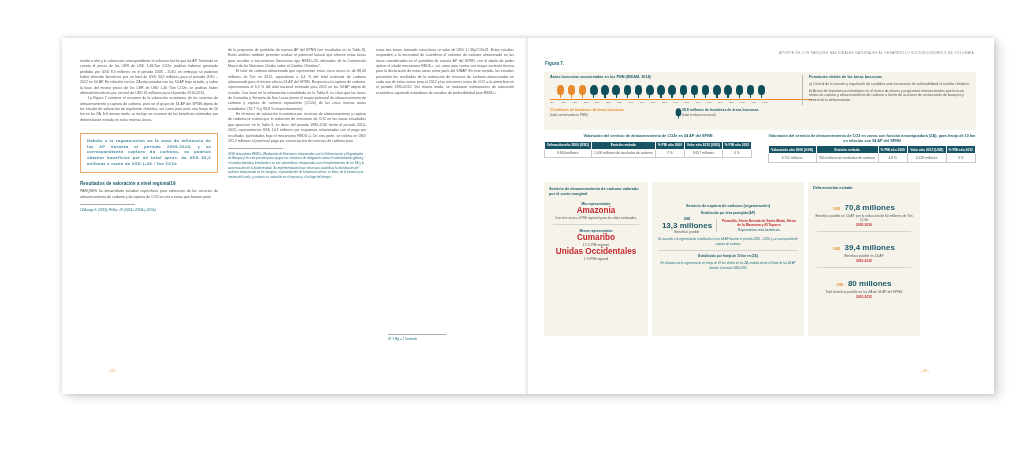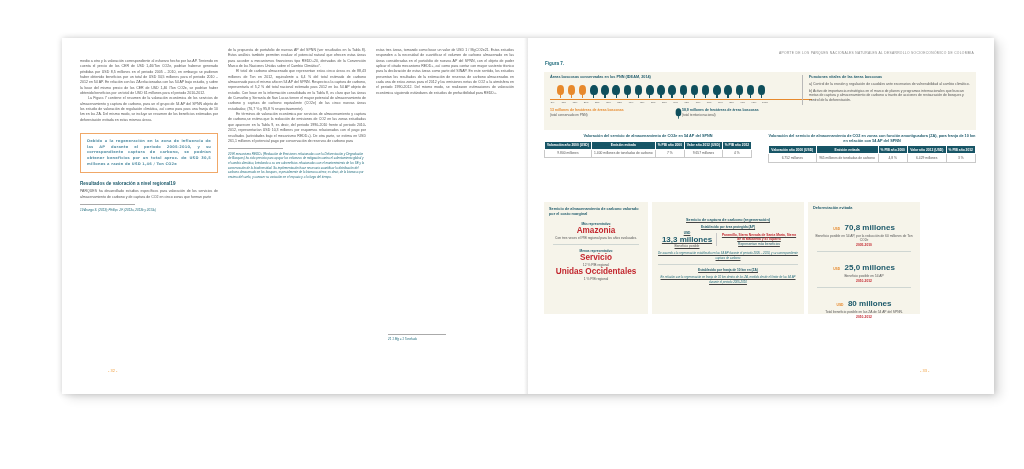--- a/index.html
+++ b/index.html
@@ -52,21 +52,21 @@
   .functions p { margin-bottom: 2.5px; }
 
   .table-block { position: absolute; top: 96px; width: 208px; }
   .tb-left { left: 16px; }
   .tb-right { left: 240px; }
   .tb-title { font-size: 3.8px; font-weight: bold; color: #1e5a6b; text-align: center; line-height: 4.6px; margin-bottom: 2px; }
   table { width: 100%; border-collapse: collapse; font-size: 3.3px; }
   th { background: #175566; color: #fff; padding: 1.5px; font-weight: bold; border: 0.5px solid #ffffff; line-height: 4.3px; }
   td { background: #fff; color: #555; text-align: center; border: 0.5px solid #c9c9c9; padding: 1.5px; line-height: 4.3px; }
 
-  .bottom-panel { position: absolute; top: 164px; height: 112px; background: #f6f4ea; }
+  .bottom-panel { position: absolute; top: 144px; height: 154px; background: #f6f4ea; }
   .bp-1 { left: 16px; width: 104px; }
   .bp-2 { left: 124px; width: 152px; }
   .bp-3 { left: 280px; width: 112px; }
   .bp-title { font-size: 3.8px; font-weight: bold; color: #1e5a6b; line-height: 4.8px; }
   .center { text-align: center; }
   .small-label { font-size: 3.2px; color: #1e5a6b; font-weight: bold; }
   .big-red { color: #c2262e; font-weight: bold; font-size: 8.2px; line-height: 10px; }
   .small-text { font-size: 3.3px; color: #555; line-height: 4.6px; }
   .sep { height: 0.7px; background: #cfd6d2; margin: 4px 4px; }
   .big-teal { color: #1e5a6b; font-weight: bold; font-size: 8px; line-height: 9px; }
@@ -285,28 +285,28 @@
     <div class="bottom-panel bp-1" style="padding:5px 5px;">
       <div class="bp-title">Servicio de almacenamiento de carbono valorado por el costo marginal</div>
       <div class="center" style="margin-top:5px;">
         <div class="small-label">Más representativo</div>
         <div class="big-red">Amazonia</div>
         <div class="small-text">Con tres veces el PIB regional para los años evaluados.</div>
       </div>
       <div class="sep"></div>
       <div class="center">
         <div class="small-label">Menos representativo</div>
-        <div class="big-red">Servicio</div>
+        <div class="big-red">Cumaribo</div>
         <div class="small-text">12 % PIB regional</div>
         <div class="big-red">Unidas Occidentales</div>
         <div class="small-text">1 % PIB regional</div>
       </div>
     </div>
 
-    <div class="bottom-panel bp-2" style="padding:16px 2px;text-decoration:underline;">
+    <div class="bottom-panel bp-2" style="padding:22px 2px;">
       <div class="bp-title center">Servicio de captura de carbono (regeneración)</div>
       <div class="small-label center" style="margin:2px 0;">Establecido por área protegida (AP)</div>
       <div class="row-flex">
         <div class="left">
           <div class="small-label">USD</div>
           <div class="big-teal">13,3 millones</div>
           <div class="small-text">Beneficio posible</div>
         </div>
         <div class="right">
           <div class="red-text">Paramillo, Sierra Nevada de Santa Marta, Sierra de la Macarena y El Tuparro</div>
@@ -323,21 +323,21 @@
       <div class="bp-title">Deforestación evitada</div>
       <div class="center" style="margin-top:5px;">
         <span class="usd-orange">USD</span>
         <span class="big-teal">70,8 millones</span>
         <div class="small-text">Beneficio posible en 54 AP, por la reducción de 60 millones de Ton CO2e</div>
         <div class="red-text">2005-2010</div>
       </div>
       <div class="sep"></div>
       <div class="center">
         <span class="usd-orange">USD</span>
-        <span class="big-teal">25,0 millones</span>
+        <span class="big-teal">39,4 millones</span>
         <div class="small-text">Beneficio posible en 54 AP</div>
         <div class="red-text">2010-2012</div>
       </div>
       <div class="sep"></div>
       <div class="center">
         <span class="usd-orange">USD</span>
         <span class="big-teal">80 millones</span>
         <div class="small-text">Total beneficio posible en las ZA de 54 AP del SPNN.</div>
         <div class="red-text">2010-2012</div>
       </div>

